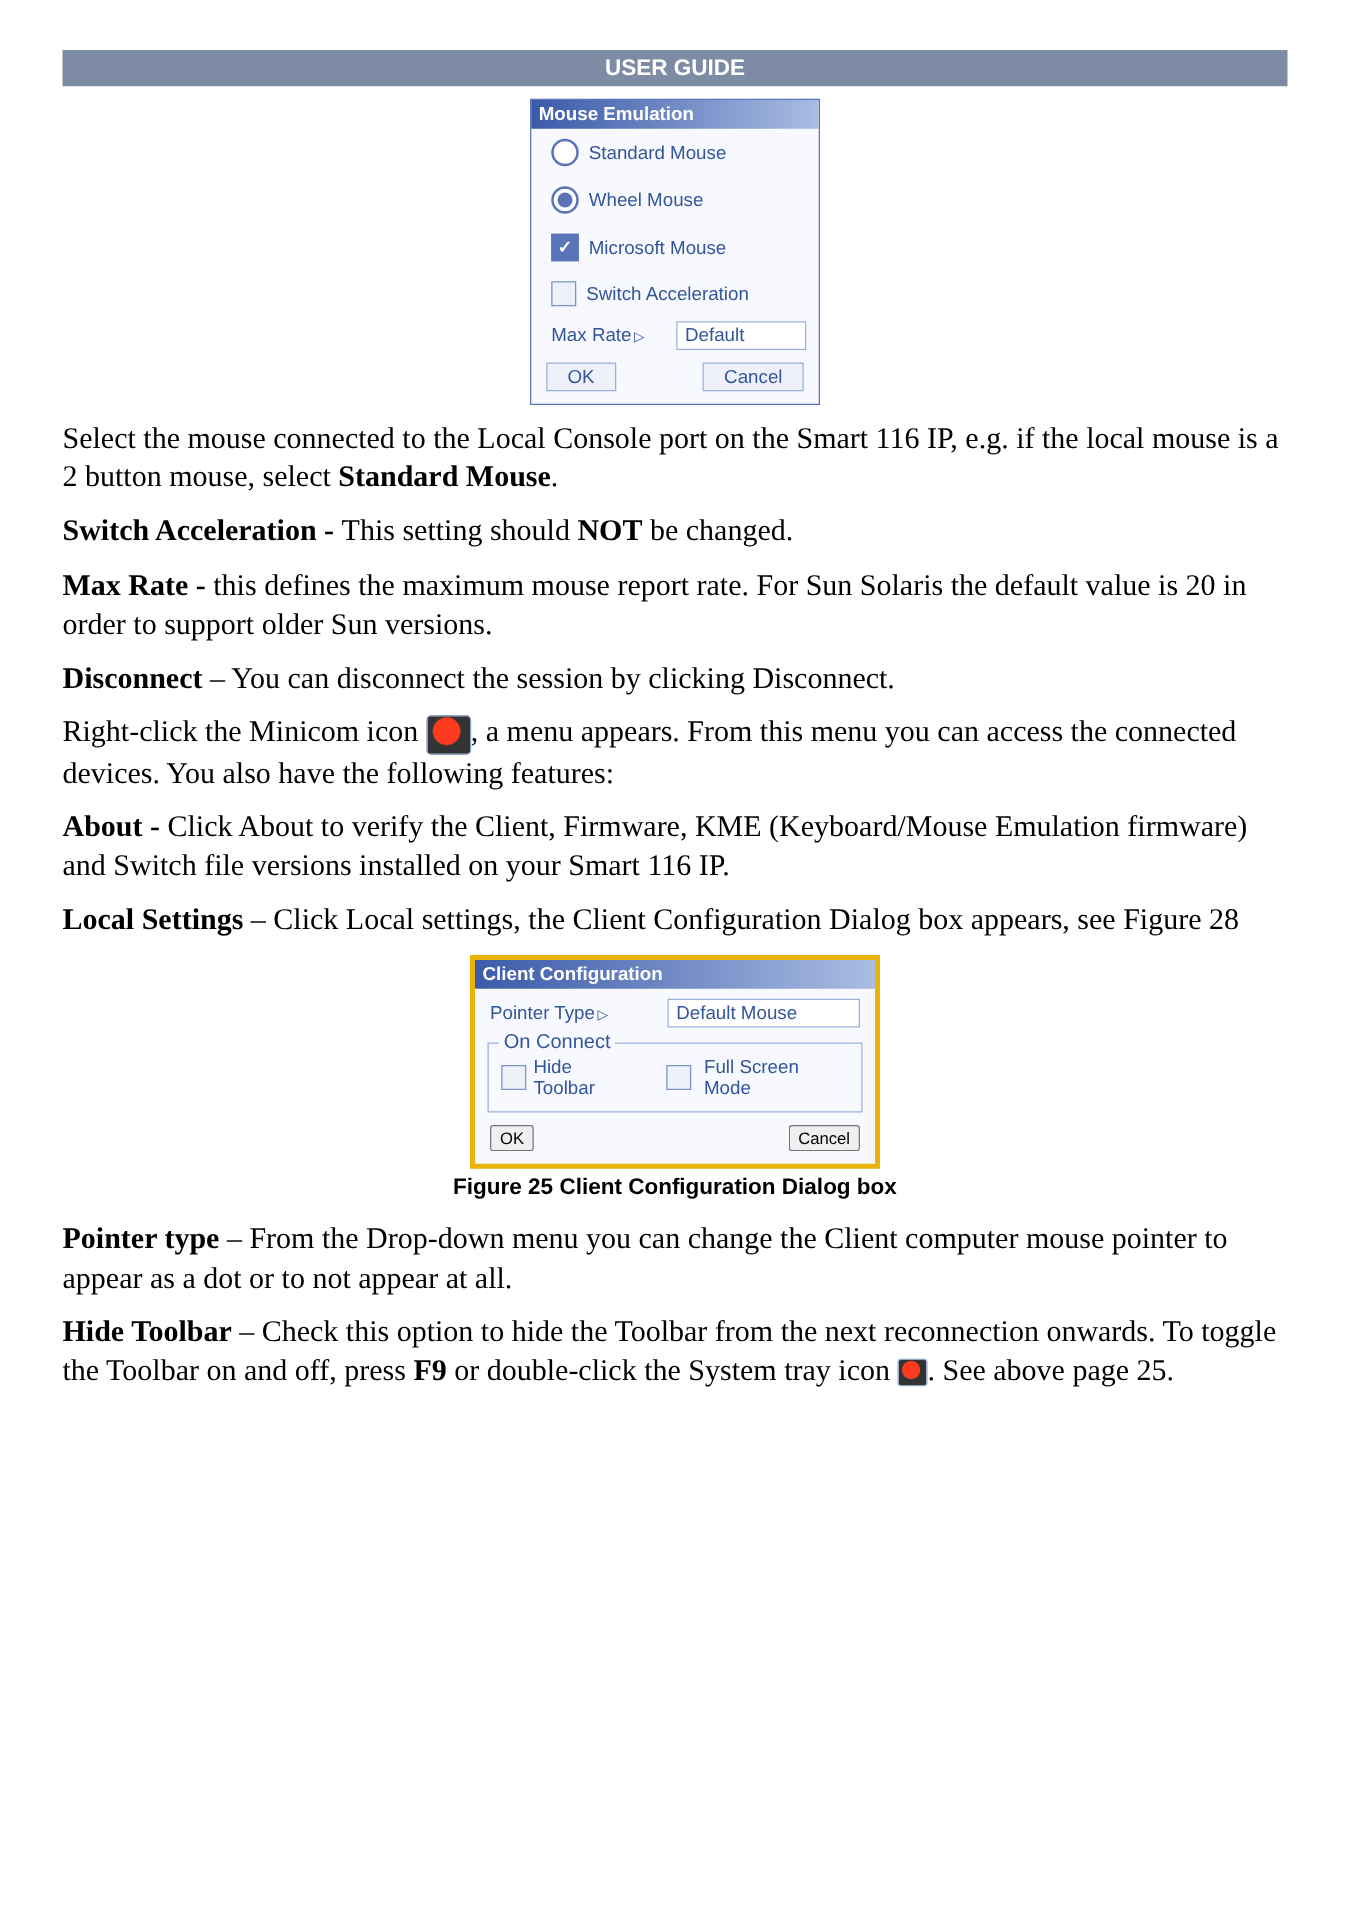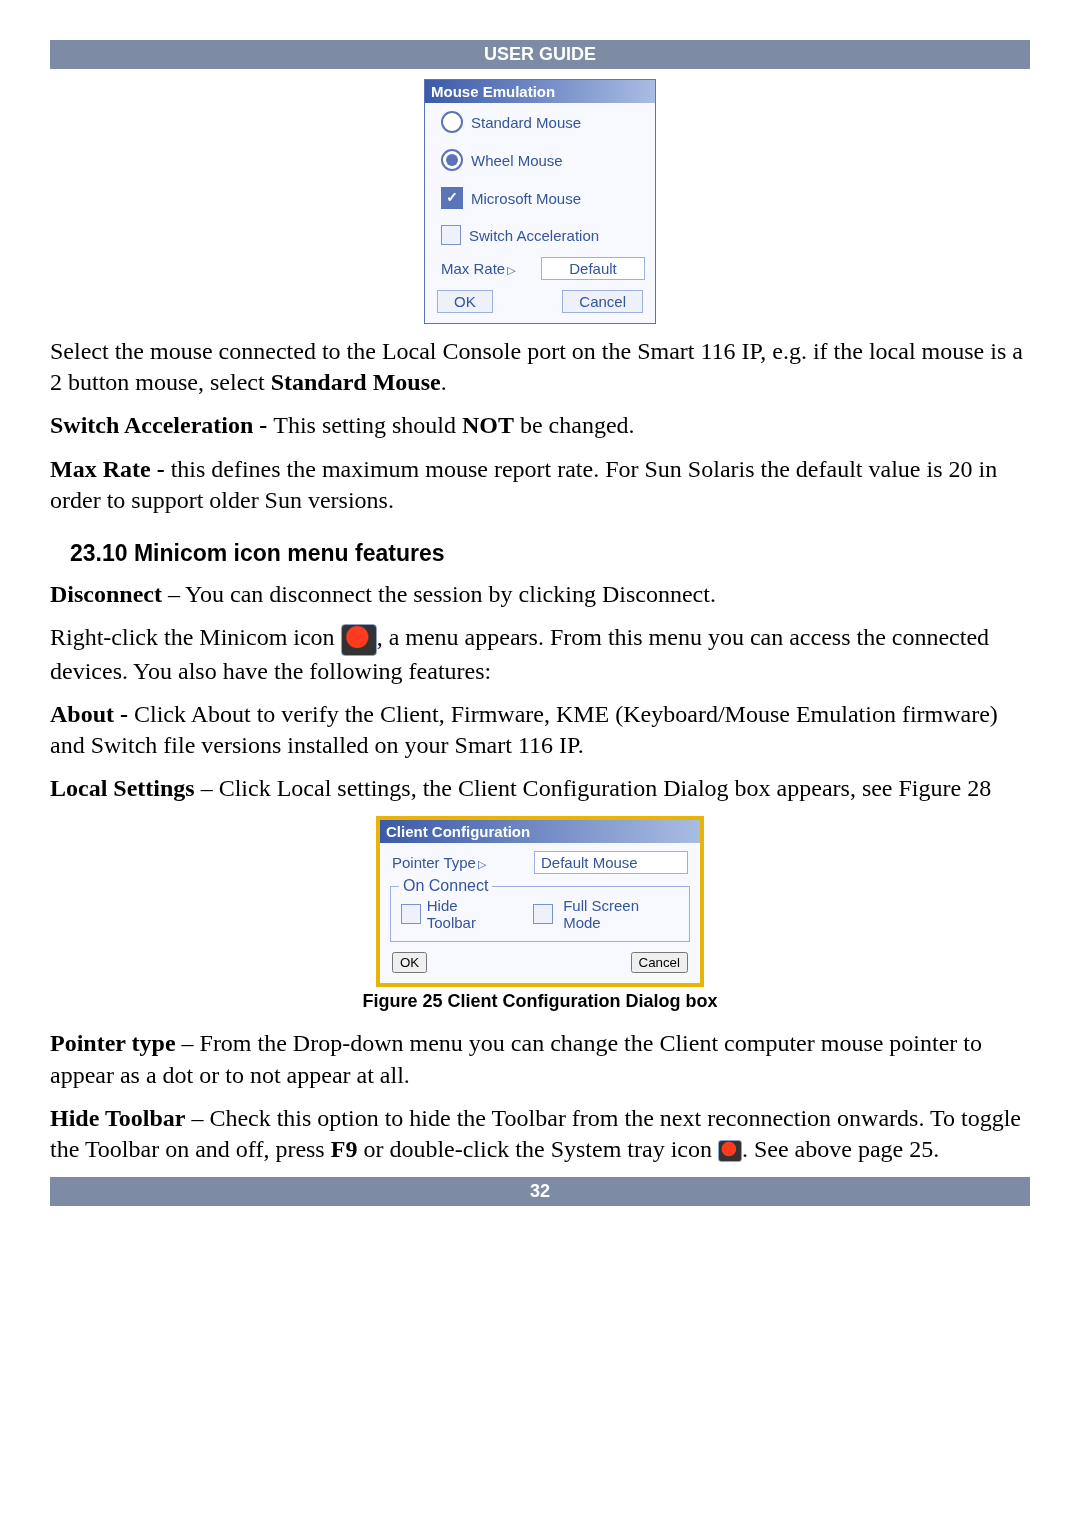--- a/index.html
+++ b/index.html
@@ -175,41 +175,40 @@
     <div class="row">
       <span class="chk-ic">✓</span>
       <span>Microsoft Mouse</span>
     </div>
     <div class="row">
       <span class="chk-off"></span>
       <span>Switch Acceleration</span>
     </div>
     <div class="row nopad">
       <span><span>Max Rate</span><span class="tri">▷</span></span>
-      <span class="drop" style="min-width:90px;text-align:center;margin-left:auto">Default</span>
+      <span class="drop" style="min-width:90px;text-align:left;margin-left:auto">Default</span>
     </div>
     <div class="btnrow">
       <button class="dlg">OK</button>
       <button class="dlg">Cancel</button>
     </div>
   </div>
 
   <div class="body-text">
     <span>Select the mouse connected to the Local Console port on the Smart 116 IP, e.g. if the local mouse is a 2 button mouse, select </span><b>Standard Mouse</b><span>.</span>
   </div>
 
   <div class="body-text">
     <b>Switch Acceleration - </b><span>This setting should </span><b>NOT</b><span> be changed.</span>
   </div>
 
   <div class="body-text">
     <b>Max Rate - </b><span>this defines the maximum mouse report rate. For Sun Solaris the default value is 20 in order to support older Sun versions.</span>
   </div>
 
-  <div class="section-heading">23.10 Minicom icon menu features</div>
 
   <div class="body-text">
     <b>Disconnect</b><span> – You can disconnect the session by clicking Disconnect.</span>
   </div>
 
   <div class="body-text">
     <span>Right-click the Minicom icon </span><span class="tray-icon"></span><span>, a menu appears. From this menu you can access the connected devices. You also have the following features:</span>
   </div>
 
   <div class="body-text">
@@ -247,14 +246,13 @@
   <div class="figcap">Figure 25 Client Configuration Dialog box</div>
 
   <div class="body-text">
     <b>Pointer type</b><span> – From the Drop-down menu you can change the Client computer mouse pointer to appear as a dot or to not appear at all.</span>
   </div>
 
   <div class="body-text">
     <b>Hide Toolbar</b><span> – Check this option to hide the Toolbar from the next reconnection onwards. To toggle the Toolbar on and off, press </span><b>F9</b><span> or double-click the System tray icon </span><span class="tray-icon-small"></span><span>. See above page 25.</span>
   </div>
 
-  <div class="footer-bar">32</div>
 </div>
 
 </body></html>

